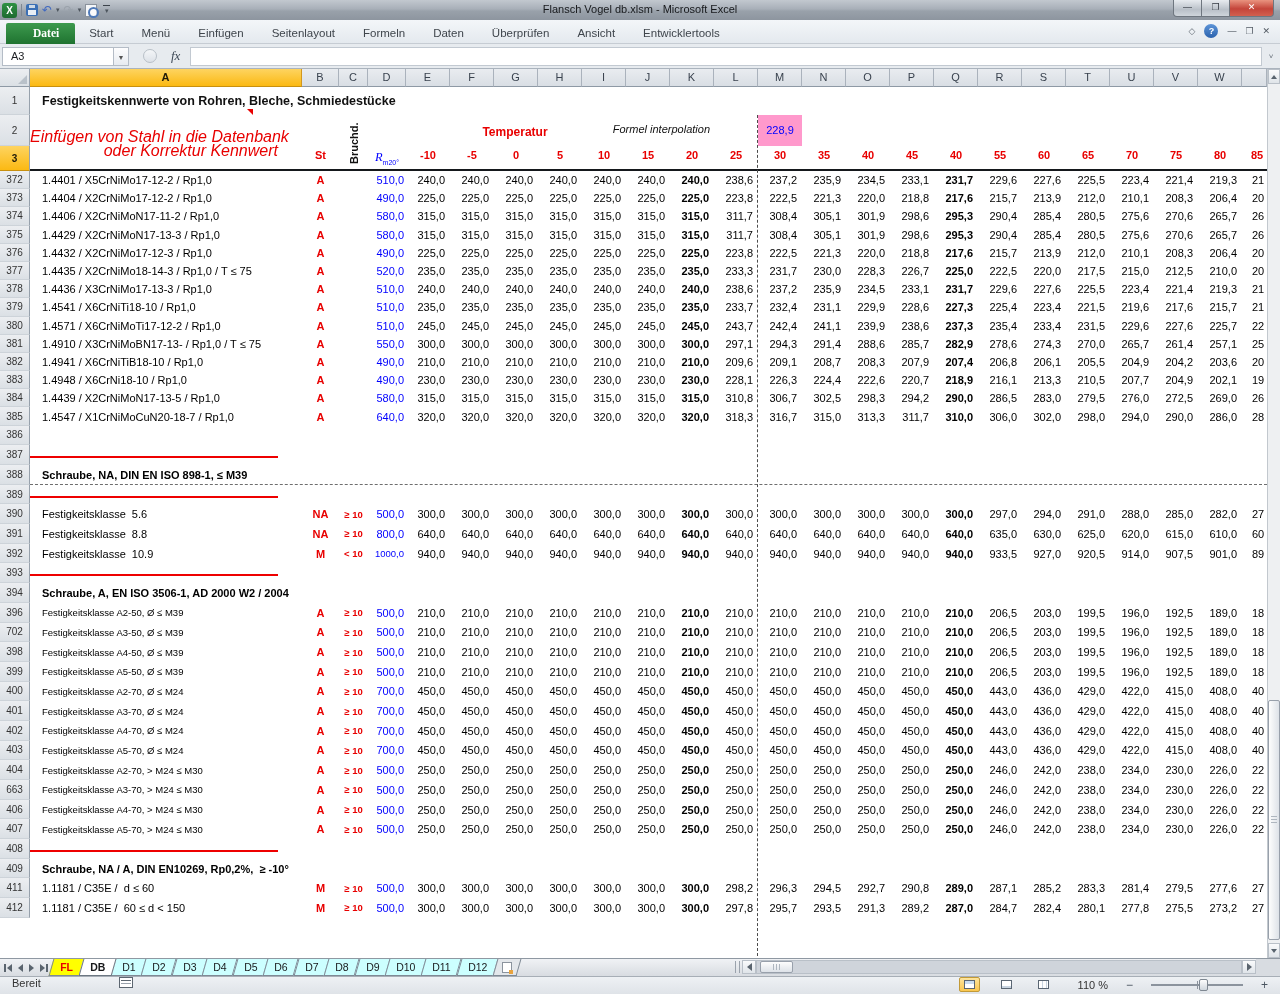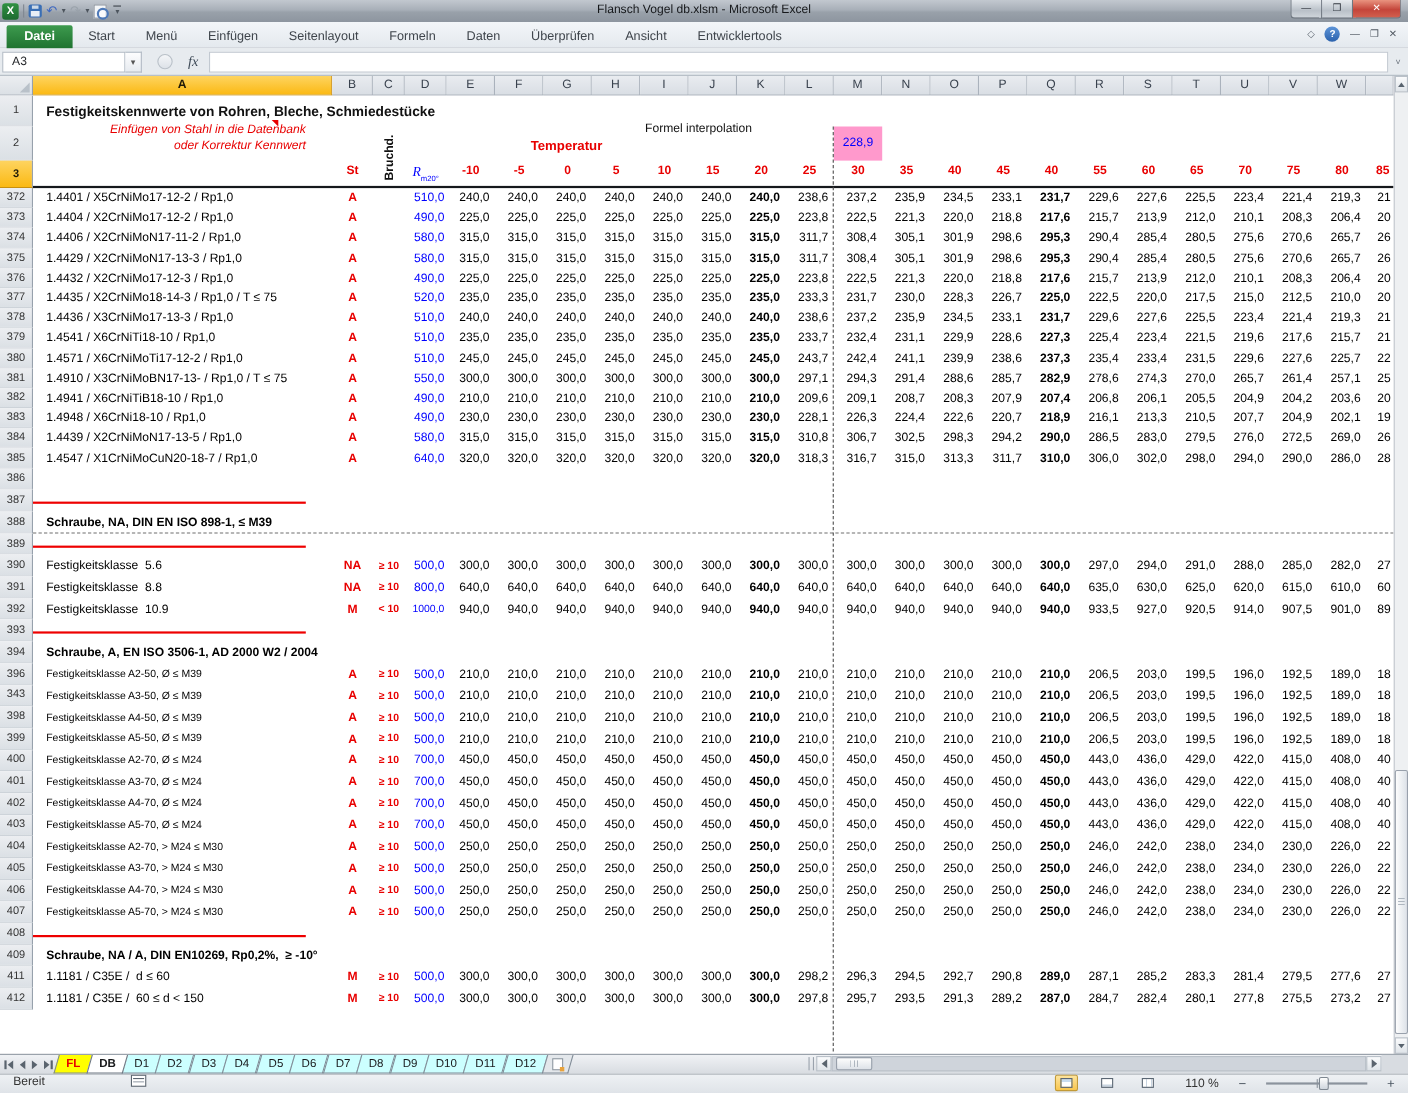--- a/index.html
+++ b/index.html
@@ -31,21 +31,21 @@
   .wbtn.min { width:29px; border-radius:0 0 0 4px; }
   .wbtn.max { width:27px; border-left:none; border-right:none; }
   .wbtn.close { width:45px; background:linear-gradient(180deg,#e9937f,#c4453a 55%,#d2604f); color:#fff; border-radius:0 0 4px 0; }
 
   
   .ribbonrow { position:absolute; top:20px; left:0; width:1280px; height:24px;
     background:linear-gradient(180deg,#f3f6f9,#e4e9ee); border-bottom:1px solid #c6ccd3; }
   .rtabs { position:absolute; left:6px; top:0; height:24px; display:flex; align-items:flex-end; }
   .rtab { padding:4px 14px 5px 14px; font-size:11.5px; color:#3f454c; }
   .rtab.active { background:linear-gradient(180deg,#3d9a4e,#1f7330); color:#fff; font-weight:bold;
-    border-radius:2px 2px 0 0; padding:4px 16px 5px 16px; }
+    border-radius:2px 2px 0 0; padding:4px 16px 5px 27px;font-family:Liberation Serif, serif; }
   .ribbon-right { position:absolute; right:10px; top:4px; display:flex; align-items:center; gap:9px; }
   .collapse-caret { color:#68707a; font-size:9px; }
   .helpbtn { width:14px; height:14px; border-radius:50%; background:linear-gradient(180deg,#5e95d8,#2b62ad);
     color:#fff; font-size:9px; font-weight:bold; text-align:center; line-height:14px; }
   .wwbtn { color:#525a63; font-size:9px; line-height:14px; }
 
   
   .fbar { position:absolute; top:44px; left:0; width:1280px; height:25px; background:#e7ebef; border-bottom:1px solid #aab3bd;
     display:flex; align-items:center; }
   .namebox { margin-left:2px; width:112px; height:19px; background:#fff; border:1px solid #b4bcc6;
@@ -68,27 +68,27 @@
   .chc.sel { background:linear-gradient(180deg,#fed460,#fbb913); border-right:1px solid #d2971e; border-bottom:1px solid #c8900f; color:#201a08; font-weight:bold; }
 
   .gridpane { position:relative; width:1267px; height:871px; background:#fff; }
 
   
   .frozen { position:relative; width:1267px; height:84px; background:#fff; }
   .blackline { position:absolute; left:30px; right:0; bottom:0; height:2px; background:#15181c; }
   .frh { position:absolute; left:0; top:0; width:30px; height:84px; }
   .frh .rh { width:30px; }
   .f-title { position:absolute; left:42px; top:7px; font-size:12.5px; font-weight:bold; color:#111; white-space:pre; }
-  .f-note { position:absolute; left:30px; top:24px; width:248px; text-align:right; color:#e80000;
-    font-style:italic; font-size:11px; line-height:14px; white-space:pre; }
+  .f-note { position:absolute; left:30px; top:43px; width:248px; text-align:right; color:#e80000;
+    font-style:italic; font-size:16px; line-height:14px; white-space:pre; }
   .cmt-tri { position:absolute; left:247px; top:22px; width:0; height:0; border-top:6px solid #e80000; border-left:6px solid transparent; }
   .bruchd { position:absolute; left:341px; top:30px; width:26px; height:52px; display:flex; align-items:center; justify-content:center;
     writing-mode:vertical-rl; transform:rotate(180deg); font-weight:bold; font-size:11px; color:#111; }
   .temperatur { position:absolute; left:430px; top:38px; width:170px; text-align:center; color:#e80000; font-weight:bold; font-size:12px; }
-  .formel { position:absolute; left:560px; top:24px; width:150px; text-align:center; font-size:11px; color:#111; white-space:pre; }
+  .formel { position:absolute; left:560px; top:36px; width:150px; text-align:right; font-size:11px; color:#111; white-space:pre;font-style:italic; }
   .pinkcell { position:absolute; left:758px; top:28px; width:44px; height:31px; background:#ff99cc;
     color:#0000ff; font-size:11px; text-align:center; line-height:31px; }
   .f-st { position:absolute; left:302px; top:62px; width:37px; text-align:center; color:#e80000; font-weight:bold; font-size:11px; }
   .f-rm { position:absolute; left:368px; top:60px; width:38px; text-align:center; color:#0000ff; }
   .f-rm i { font-family:"Liberation Serif","DejaVu Serif",serif; font-size:12.5px; }
   .f-rm sub { font-size:7px; }
   .tcell { position:absolute; top:62px; width:44px; text-align:center; color:#e80000; font-weight:bold; font-size:11px; }
   .tcell.tpart { width:25px; overflow:hidden; text-align:left; padding-left:9px; }
 
   
@@ -807,21 +807,21 @@
             <div class="cn b">210,0</div>
             <div class="cn">206,5</div>
             <div class="cn">203,0</div>
             <div class="cn">199,5</div>
             <div class="cn">196,0</div>
             <div class="cn">192,5</div>
             <div class="cn">189,0</div>
             <div class="cx">18</div>
           </div>
           <div class="grow h2">
-            <div class="rh">343</div>
+            <div class="rh">702</div>
             <div class="ca sm">Festigkeitsklasse A3-50, Ø ≤ M39</div>
             <div class="cb">A</div>
             <div class="cc">≥ 10</div>
             <div class="cd">500,0</div>
             <div class="cn">210,0</div>
             <div class="cn">210,0</div>
             <div class="cn">210,0</div>
             <div class="cn">210,0</div>
             <div class="cn">210,0</div>
             <div class="cn">210,0</div>
@@ -1023,21 +1023,21 @@
             <div class="cn b">250,0</div>
             <div class="cn">246,0</div>
             <div class="cn">242,0</div>
             <div class="cn">238,0</div>
             <div class="cn">234,0</div>
             <div class="cn">230,0</div>
             <div class="cn">226,0</div>
             <div class="cx">22</div>
           </div>
           <div class="grow h2">
-            <div class="rh">405</div>
+            <div class="rh">663</div>
             <div class="ca sm">Festigkeitsklasse A3-70, &gt; M24 ≤ M30</div>
             <div class="cb">A</div>
             <div class="cc">≥ 10</div>
             <div class="cd">500,0</div>
             <div class="cn">250,0</div>
             <div class="cn">250,0</div>
             <div class="cn">250,0</div>
             <div class="cn">250,0</div>
             <div class="cn">250,0</div>
             <div class="cn">250,0</div>

